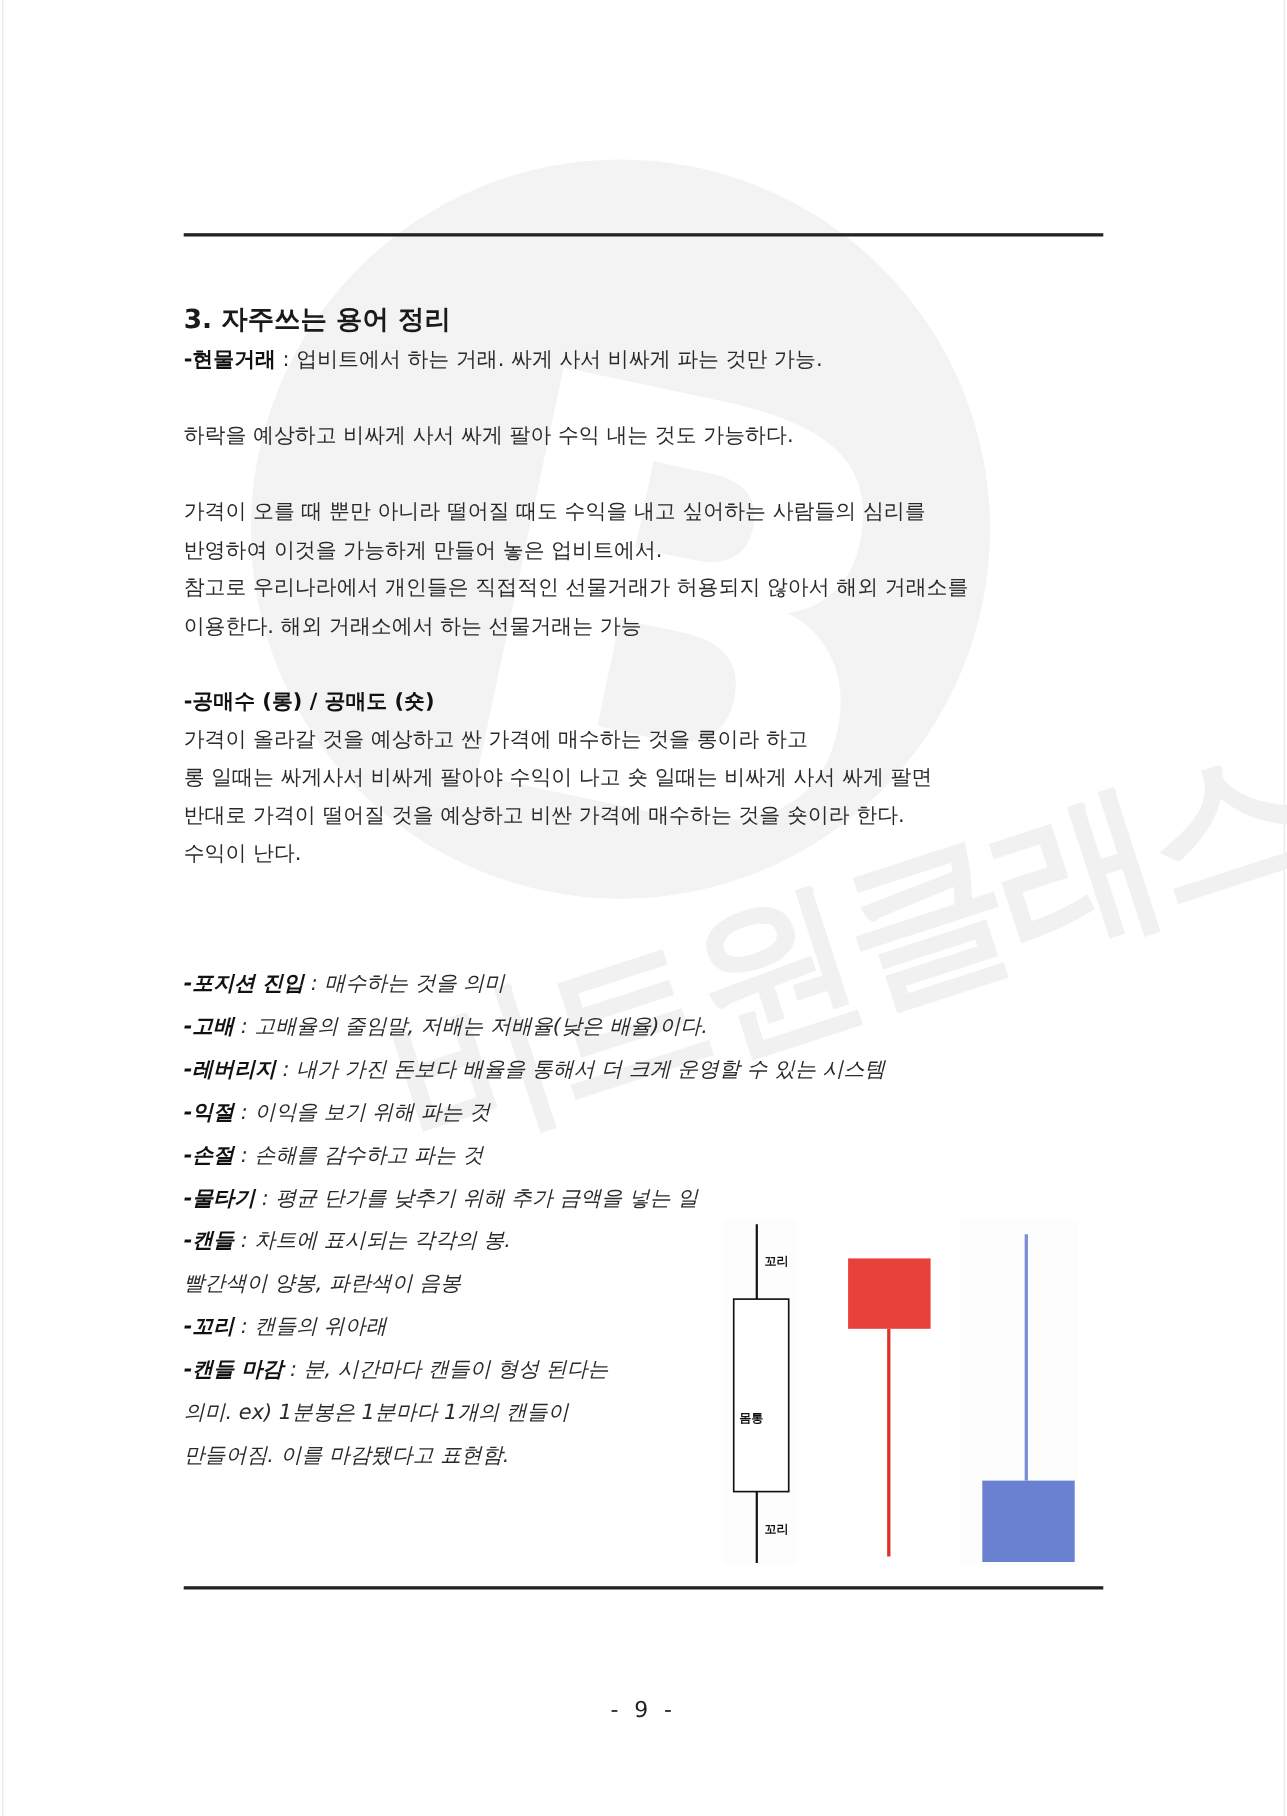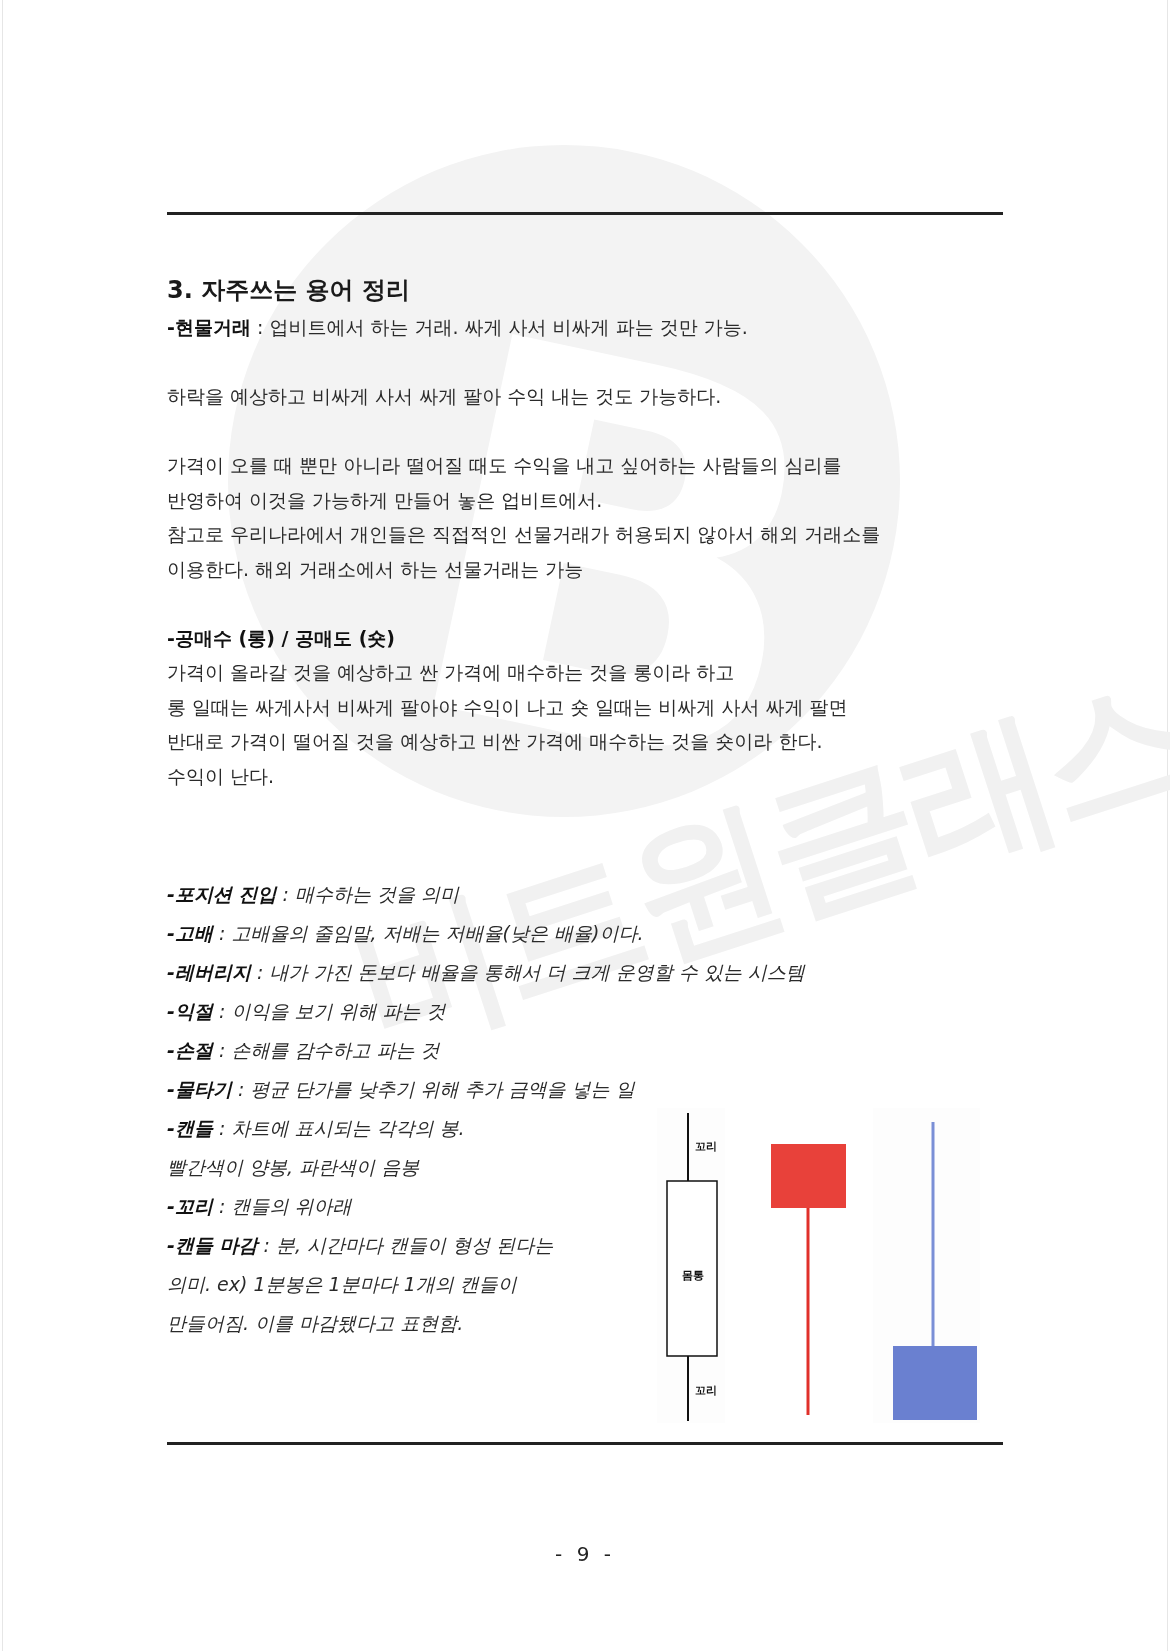--- a/index.html
+++ b/index.html
@@ -98,19 +98,19 @@
       <rect x="116" y="36" width="75" height="64" fill="#e8413a"></rect>
       <line x1="153" y1="100" x2="153" y2="307" stroke="#e0302a" stroke-width="3"></line>
     </g>
 
     <g>
       <line x1="278" y1="14" x2="278" y2="238" stroke="#7a8fd6" stroke-width="3"></line>
       <rect x="238" y="238" width="84" height="74" fill="#6a80d0"></rect>
     </g>
   </svg>
   <span style="position:absolute;left:40px;top:31px;font-size:11px;font-weight:bold;color:#111;">꼬리</span>
-  <span style="position:absolute;left:17px;top:160px;font-size:11px;font-weight:bold;color:#111;margin-left:10px;">몸통</span>
+  <span style="position:absolute;left:17px;top:174px;font-size:11px;font-weight:bold;color:#111;">몸통</span>
   <span style="position:absolute;left:40px;top:275px;font-size:11px;font-weight:bold;color:#111;">꼬리</span>
 </div>
 
 <div class="rule bottom"></div>
 
 <div class="page-number">- 9 -</div>
 
 </body></html>

